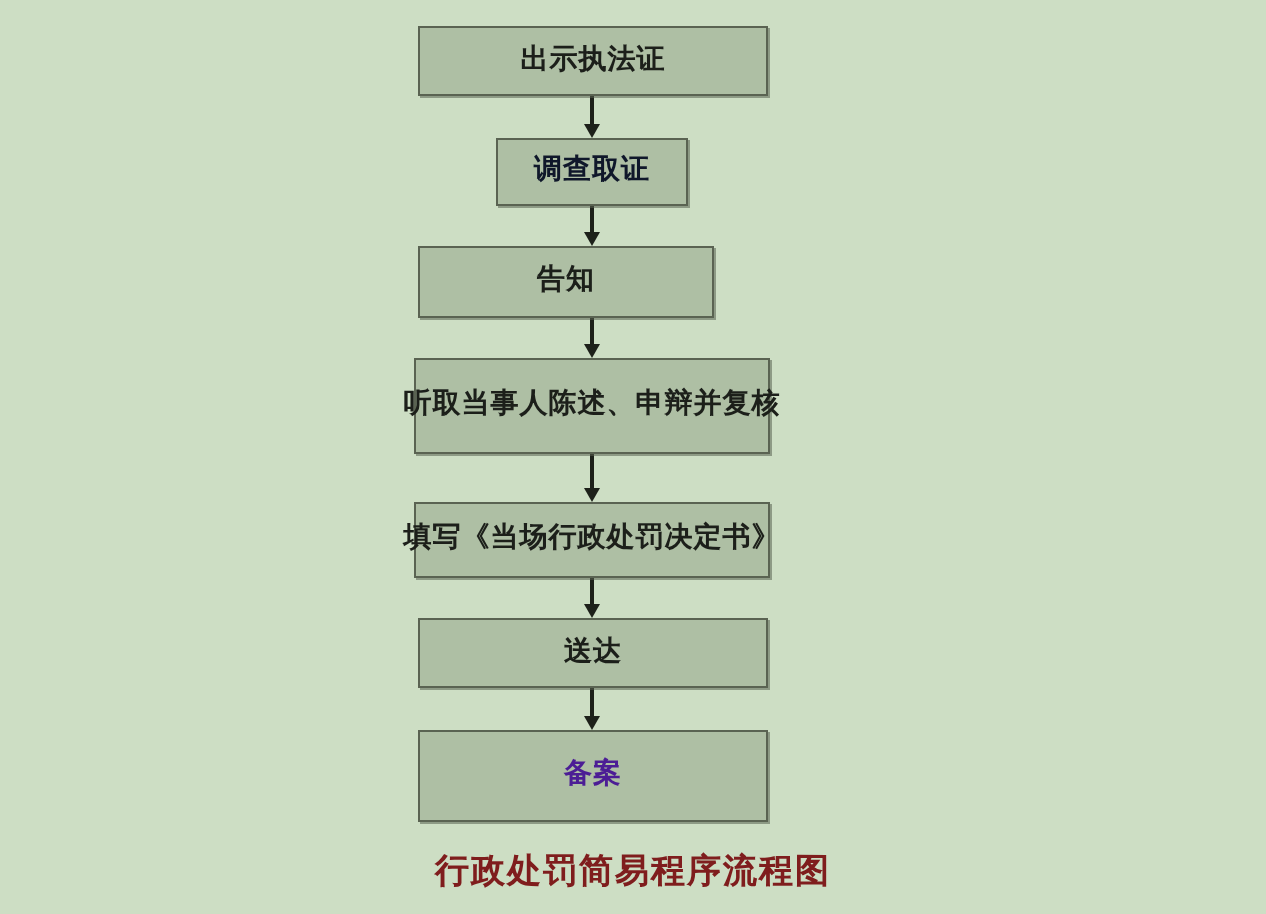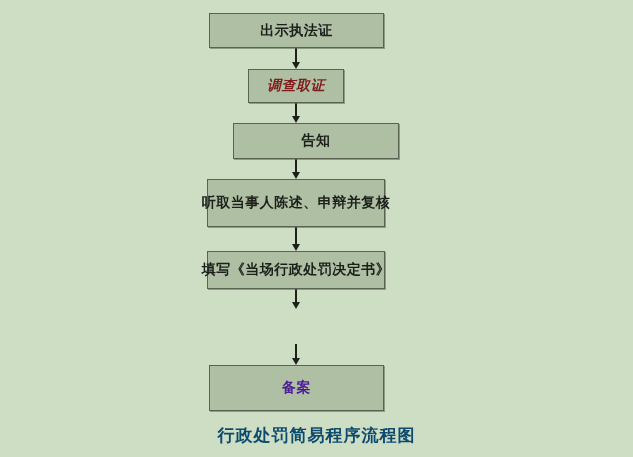--- a/index.html
+++ b/index.html
@@ -102,28 +102,31 @@
       <div class="head" style="top: 13px; border-top-color: rgb(29, 33, 26);"></div>
     </div>
     <div class="connector" style="left: 296px; top: 344px;">
       <div class="stem" style="height: 15px; background: rgb(29, 33, 26);"></div>
       <div class="head" style="top: 14px; border-top-color: rgb(29, 33, 26);"></div>
     </div>
     <div class="node" style="left: 209px; top: 13px; width: 175px; height: 35px; background: rgb(174, 191, 164); border-color: rgb(90, 99, 82);">
       <span class="node-label" style="color: rgb(28, 31, 26);">出示执法证</span>
     </div>
     <div class="node" style="left: 248px; top: 69px; width: 96px; height: 34px; background: rgb(174, 191, 164); border-color: rgb(90, 99, 82);">
-      <span class="node-label" style="color: #7f1d1d; font-style: italic;">调查取证</span>
+      <span class="node-label" style="color: #0f172a;">调查取证</span>
     </div>
-    <div class="node" style="left: 209px; top: 123px; width: 166px; height: 36px; background: rgb(174, 191, 164); border-color: rgb(90, 99, 82); margin-left: 24px;">
+    <div class="node" style="left: 209px; top: 123px; width: 148px; height: 36px; background: rgb(174, 191, 164); border-color: rgb(90, 99, 82);">
       <span class="node-label" style="color: rgb(28, 31, 26);">告知</span>
     </div>
     <div class="node" style="left: 207px; top: 251px; width: 178px; height: 38px; background: rgb(174, 191, 164); border-color: rgb(90, 99, 82);">
       <span class="node-label" style="color: rgb(28, 31, 26);">填写《当场行政处罚决定书》</span>
     </div>
     <div class="node" style="left: 207px; top: 179px; width: 178px; height: 48px; background: rgb(174, 191, 164); border-color: rgb(90, 99, 82);">
       <span class="node-label" style="color: rgb(28, 31, 26);">听取当事人陈述、申辩并复核</span>
     </div>
+    <div class="node" style="left: 209px; top: 309px; width: 175px; height: 35px; background: rgb(174, 191, 164); border-color: rgb(90, 99, 82);">
+      <span class="node-label" style="color: rgb(28, 31, 26);">送达</span>
+    </div>
     <div class="node" style="left: 209px; top: 365px; width: 175px; height: 46px; background: rgb(174, 191, 164); border-color: rgb(90, 99, 82);">
       <span class="node-label" style="color: #4c1d95;">备案</span>
     </div>
-    <div id="chart-caption" style="top: 424px; color: #0c4a6e;">行政处罚简易程序流程图</div>
+    <div id="chart-caption" style="top: 424px; color: #7f1d1d;">行政处罚简易程序流程图</div>
   </div>
 
 </body></html>

